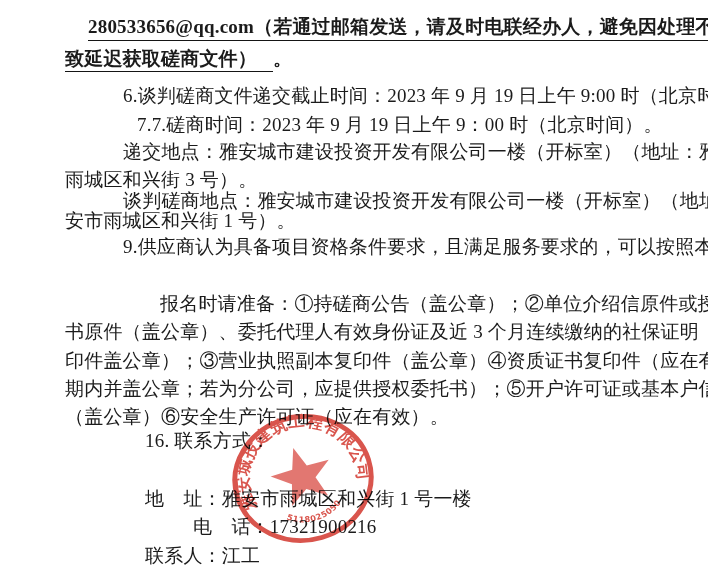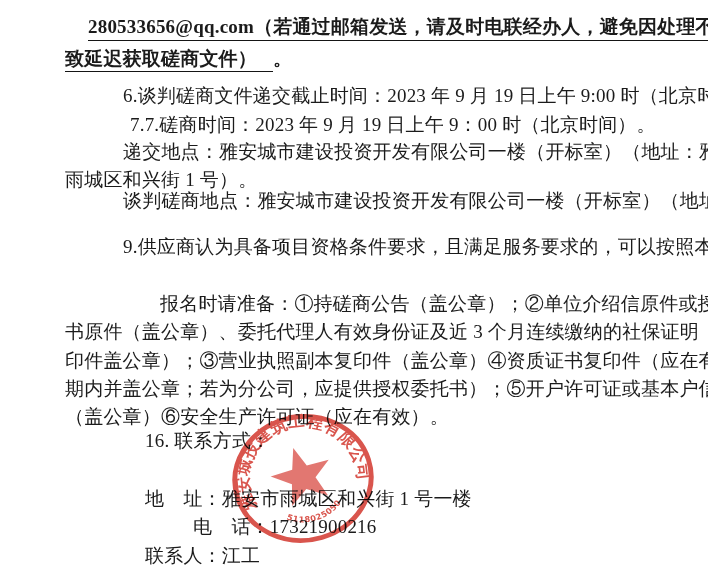--- a/index.html
+++ b/index.html
@@ -39,28 +39,29 @@
 <body>
 
 <div class="page">
 
   <p class="ln b ul" style="top:16px;left:88px;">280533656@qq.com（若通过邮箱发送，请及时电联经办人，避免因处理不及时导</p>
 
   <p class="ln b" style="top:48px;left:65px;"><span class="ul ul-tail">致延迟获取磋商文件）</span><span>。</span></p>
 
   <p class="ln" style="top:85px;left:123px;">6.谈判磋商文件递交截止时间：2023 年 9 月 19 日上午 9:00 时（北京时间）;</p>
 
-  <p class="ln" style="top:114px;left:130px;">7.7.磋商时间：2023 年 9 月 19 日上午 9：00 时（北京时间）。</p>
+  <p class="ln" style="top:114px;left:137px;">7.7.磋商时间：2023 年 9 月 19 日上午 9：00 时（北京时间）。</p>
 
   <p class="ln" style="top:141px;left:123px;">递交地点：雅安城市建设投资开发有限公司一楼（开标室）（地址：雅安市</p>
 
-  <p class="ln" style="top:169px;left:65px;">雨城区和兴街 1 号）。</p>
+  <p class="ln" style="top:169px;left:65px;">雨城区和兴街 3 号）。</p>
 
   <p class="ln" style="top:190px;left:123px;">谈判磋商地点：雅安城市建设投资开发有限公司一楼（开标室）（地址：雅</p>
 
+  <p class="ln" style="top:210px;left:65px;">安市雨城区和兴街 1 号）。</p>
 
   <p class="ln" style="top:236px;left:123px;">9.供应商认为具备项目资格条件要求，且满足服务要求的，可以按照本磋商</p>
 
 
   <p class="ln" style="top:293px;left:160px;">报名时请准备：①持磋商公告（盖公章）；②单位介绍信原件或授权委托</p>
 
   <p class="ln" style="top:321px;left:65px;">书原件（盖公章）、委托代理人有效身份证及近 3 个月连续缴纳的社保证明（复</p>
 
   <p class="ln" style="top:350px;left:65px;">印件盖公章）；③营业执照副本复印件（盖公章）④资质证书复印件（应在有效</p>
 

